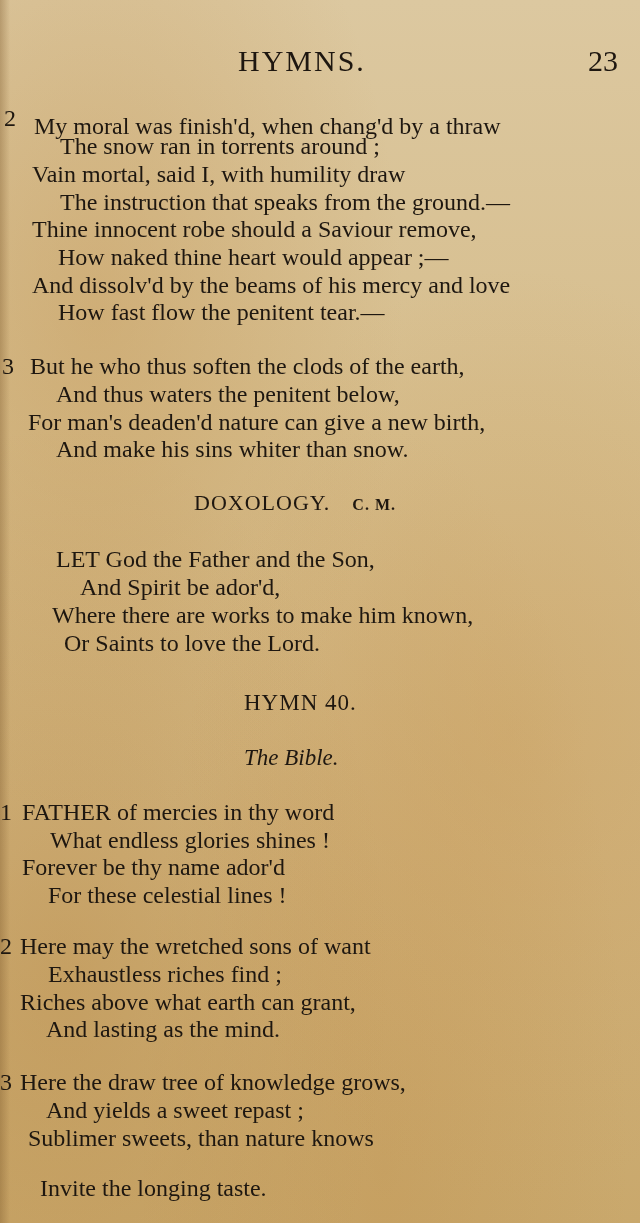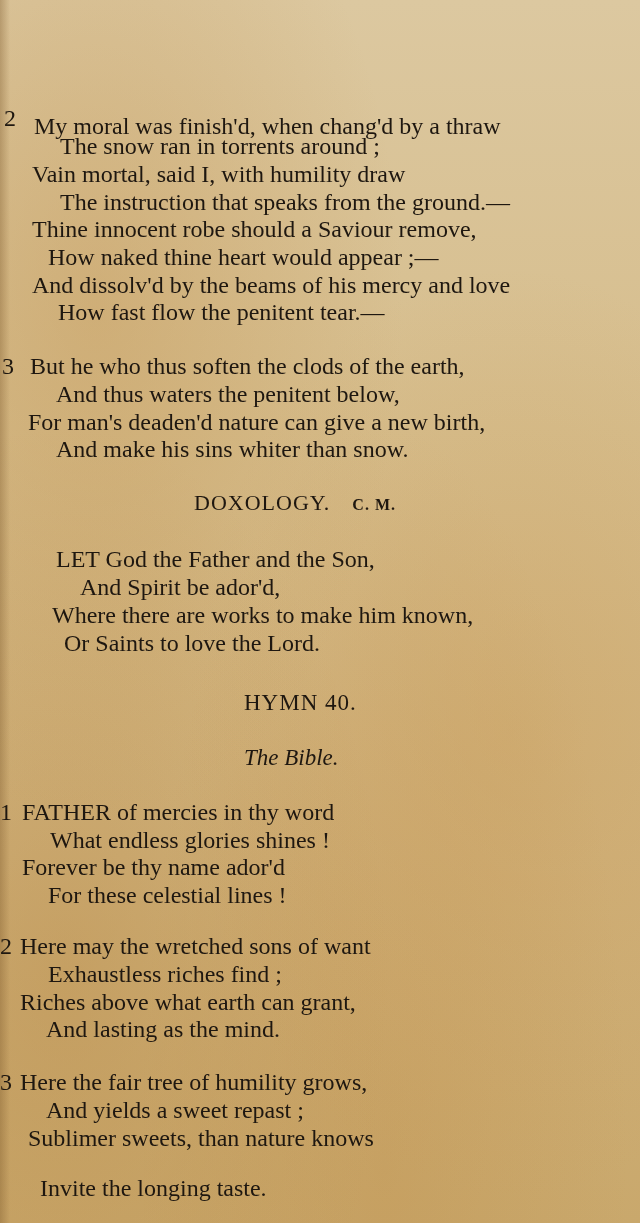--- a/index.html
+++ b/index.html
@@ -82,29 +82,33 @@
       font-size: 23px;
       font-style: italic;
     }
   </style>
 </head>
 <body>
 
 <div class="page">
   <div class="spine-shadow"></div>
 
+  <div class="running-head">
+    <span class="running-title">HYMNS.</span>
+    <span class="page-number">23</span>
+  </div>
 
   <div>
     <span class="verse-num" style="left:4px; top:104px;">2</span>
     <span class="line" style="left:34px; top:112px;text-align:right;">My moral was finish'd, when chang'd by a thraw</span>
     <span class="line" style="left:60px; top:132px;">The snow ran in torrents around ;</span>
     <span class="line" style="left:32px; top:160px;">Vain mortal, said I, with humility draw</span>
     <span class="line" style="left:60px; top:188px;">The instruction that speaks from the ground.—</span>
     <span class="line" style="left:32px; top:215px;">Thine innocent robe should a Saviour remove,</span>
-    <span class="line" style="left:48px; top:243px;">How naked thine heart would appear ;—</span>
+    <span class="line" style="left:58px; top:243px;">How naked thine heart would appear ;—</span>
     <span class="line" style="left:32px; top:271px;">And dissolv'd by the beams of his mercy and love</span>
     <span class="line" style="left:58px; top:298px;">How fast flow the penitent tear.—</span>
   </div>
 
   <div>
     <span class="verse-num" style="left:2px; top:352px;">3</span>
     <span class="line" style="left:30px; top:352px;">But he who thus soften the clods of the earth,</span>
     <span class="line" style="left:56px; top:380px;">And thus waters the penitent below,</span>
     <span class="line" style="left:28px; top:408px;">For man's deaden'd nature can give a new birth,</span>
     <span class="line" style="left:56px; top:435px;">And make his sins whiter than snow.</span>
@@ -130,18 +134,18 @@
     <span class="line" style="left:22px; top:853px;">Forever be thy name ador'd</span>
     <span class="line" style="left:48px; top:881px;">For these celestial lines !</span>
 
     <span class="verse-num" style="left:0px; top:932px;">2</span>
     <span class="line" style="left:20px; top:932px;">Here may the wretched sons of want</span>
     <span class="line" style="left:48px; top:960px;">Exhaustless riches find ;</span>
     <span class="line" style="left:20px; top:988px;">Riches above what earth can grant,</span>
     <span class="line" style="left:46px; top:1015px;">And lasting as the mind.</span>
 
     <span class="verse-num" style="left:0px; top:1068px;">3</span>
-    <span class="line" style="left:20px; top:1068px;">Here the fair tree of humility grows,</span>
+    <span class="line" style="left:20px; top:1068px;">Here the draw tree of knowledge grows,</span>
     <span class="line" style="left:46px; top:1096px;">And yields a sweet repast ;</span>
     <span class="line" style="left:28px; top:1124px;">Sublimer sweets, than nature knows</span>
     <span class="line" style="left:40px; top:1151px;margin-top:23px;">Invite the longing taste.</span>
   </div>
 </div>
 
 </body></html>

